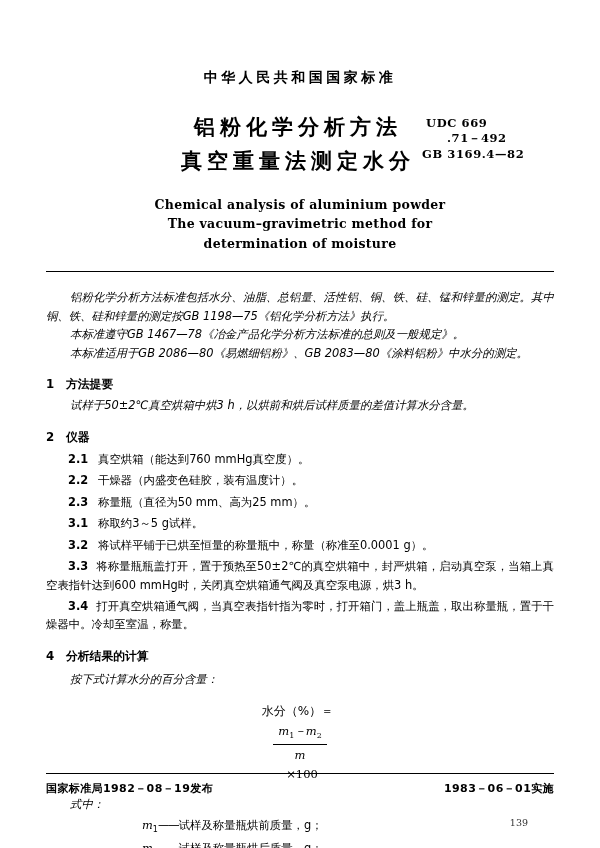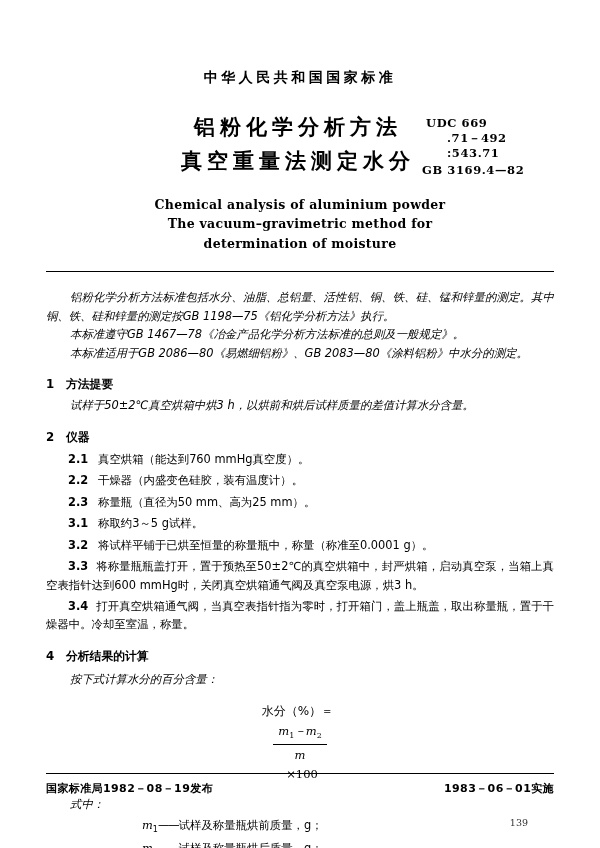--- a/index.html
+++ b/index.html
@@ -234,21 +234,20 @@
 <body>
 
 <div class="page">
 
   <div class="std-header">中华人民共和国国家标准</div>
 
   <div class="title-block">
     <div class="udc-block">
       <div class="udc-line-1">UDC 669</div>
       <div class="udc-line-2">.71－492</div>
-      <div class="udc-line-3">:543.71</div>
       <div class="udc-line-4">GB 3169.4—82</div>
     </div>
     <div class="cn-title">铝粉化学分析方法</div>
     <div class="cn-title-2">真空重量法测定水分</div>
   </div>
 
   <div class="en-title">
     <div>Chemical analysis of aluminium powder</div>
     <div>The vacuum–gravimetric method for</div>
     <div>determination of moisture</div>

